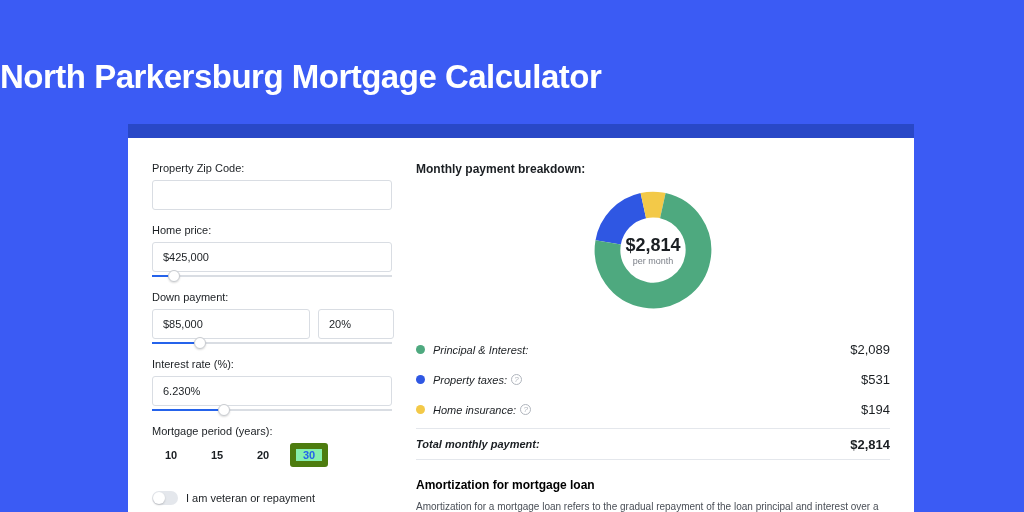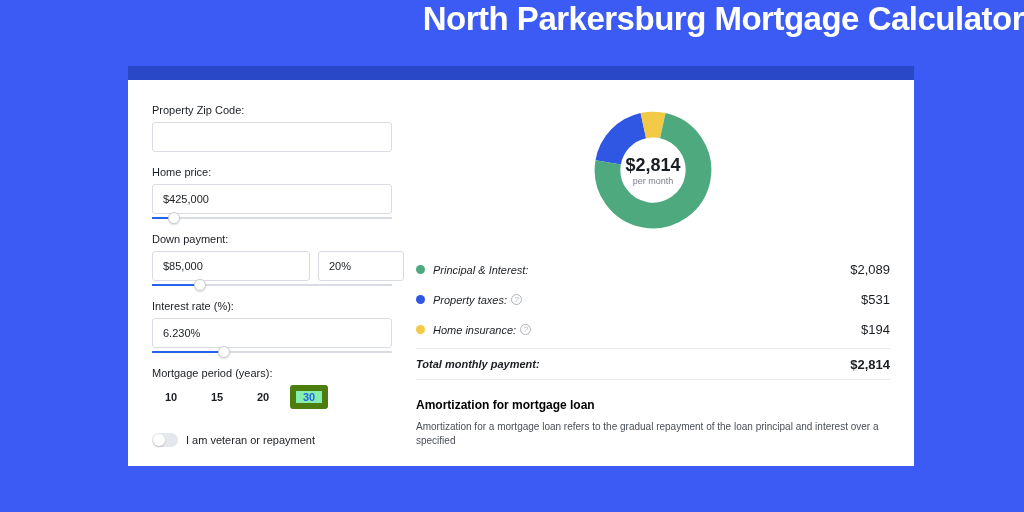--- a/index.html
+++ b/index.html
@@ -8,21 +8,22 @@
     background: #3b5bf4;
     width: 1024px;
     height: 512px;
     overflow: hidden;
     position: relative;
   }
   .page-title {
     color: #fff;
     font-size: 33px;
     font-weight: 700;
-    text-align: right;
+    text-align: left;
+    padding-top: 58px;
     letter-spacing: -0.5px;
   }
   .panel-wrap {
     background: #2948c7;
     margin: 28px 110px 0 128px;
     padding-top: 14px;
     height: 400px;
   }
   .panel {
     background: #fff;
@@ -53,21 +54,21 @@
     padding: 2px 10px;
     font-size: 11px;
     color: #1b1f23;
     background: #fff;
   }
   .row2 {
     display: flex;
     gap: 8px;
   }
   .row2 .input:first-child { width: 158px; }
-  .row2 .input:last-child { width: 86px; }
+  .row2 .input:last-child { width: 76px; }
   .slider-track {
     width: 240px;
     height: 2px;
     background: #d9dde3;
     position: relative;
     margin-top: 3px;
     margin-bottom: 14px;
   }
   .slider-fill {
     position: absolute;
@@ -277,20 +278,21 @@
 
       <div class="toggle-row">
         <div class="toggle">
           <div class="toggle-knob"></div>
         </div>
         <span>I am veteran or repayment</span>
       </div>
     </div>
 
     <div class="right">
+      <div class="section-heading">Monthly payment breakdown:</div>
 
       <div class="donut-wrap">
         <div class="donut">
           <svg viewBox="0 0 42 42" id="donut-svg">
               <g transform="rotate(-170.3411513859275 21 21)">
                 <circle cx="21" cy="21" r="15.9155" fill="none" stroke="#2f57e3" stroke-width="9" stroke-dasharray="18.8699427813281 81.13009297508862" stroke-dashoffset="0"></circle>
                 <circle cx="21" cy="21" r="15.9155" fill="none" stroke="#f3c948" stroke-width="9" stroke-dasharray="6.894103389035124 93.10593236738158" stroke-dashoffset="-18.8699427813281"></circle>
                 <circle cx="21" cy="21" r="15.9155" fill="none" stroke="#4ea97f" stroke-width="9" stroke-dasharray="74.23598958605349 25.764046170363216" stroke-dashoffset="-25.764046170363223"></circle>
               </g>
             </svg>

